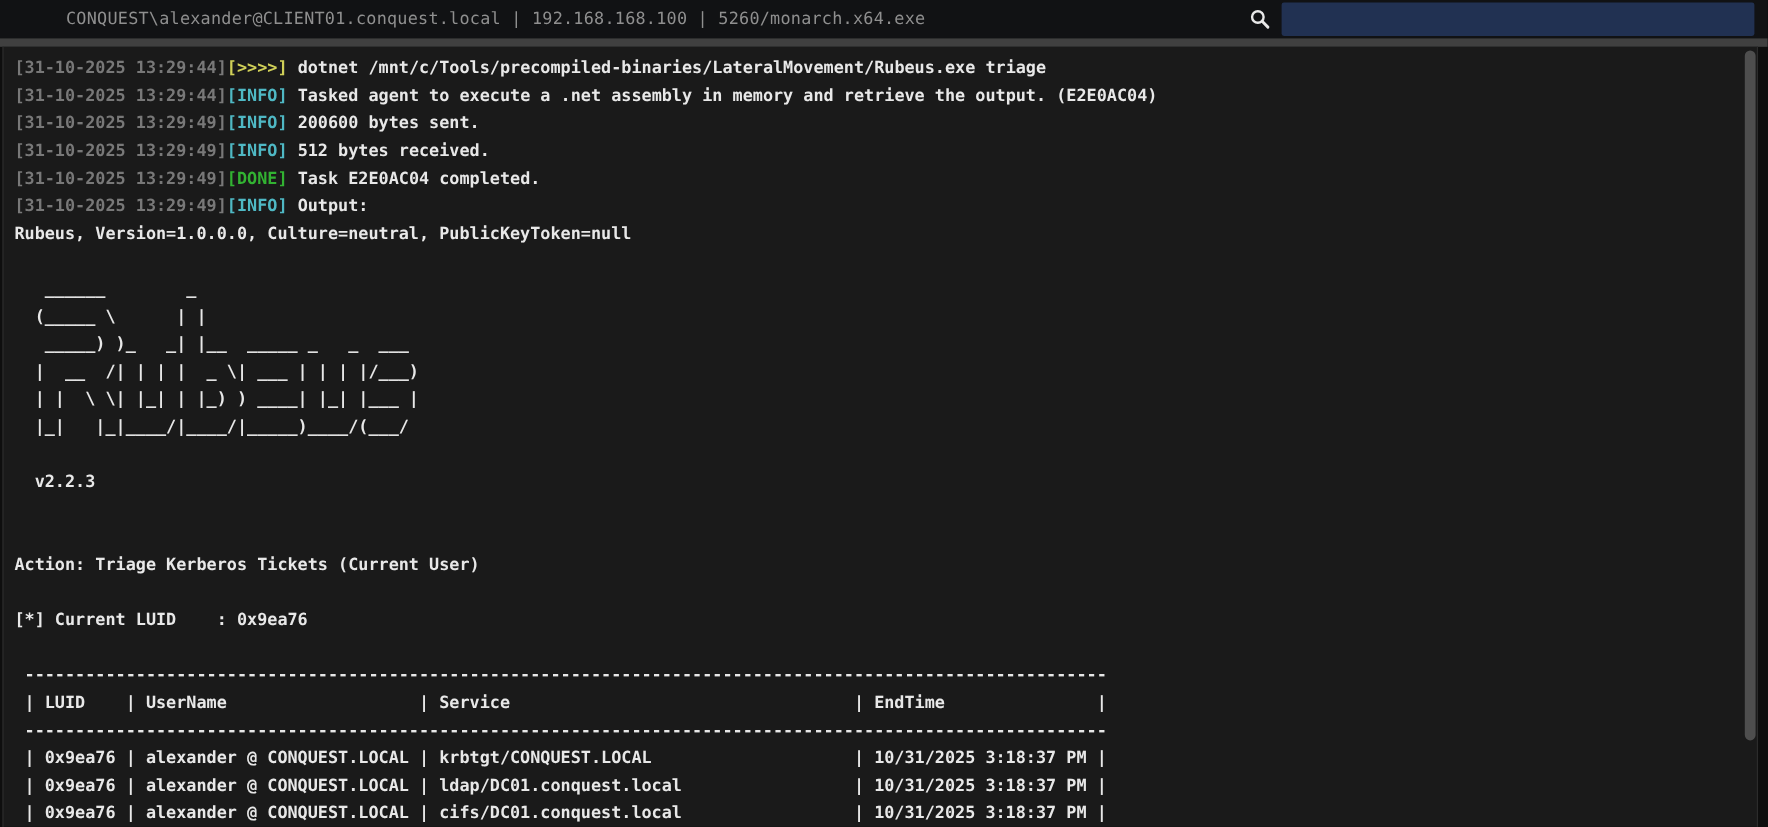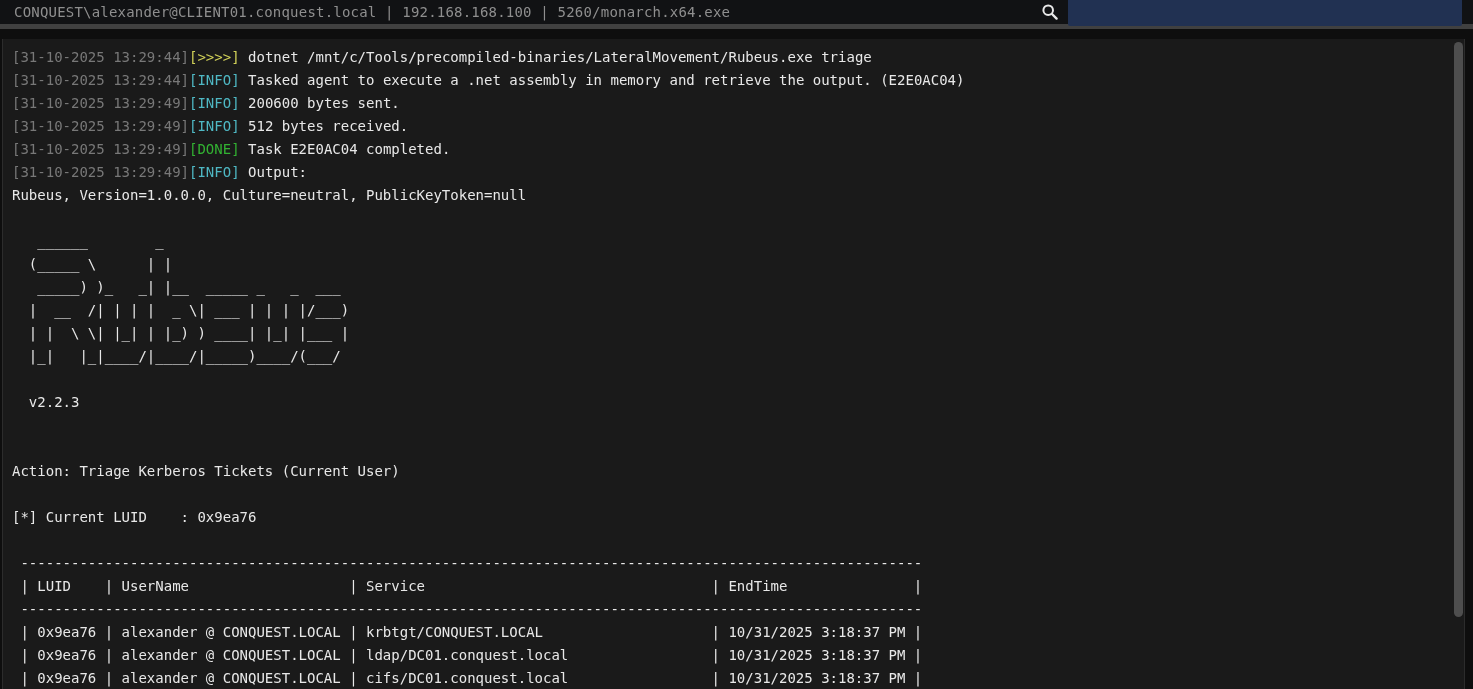--- a/index.html
+++ b/index.html
@@ -1,35 +1,35 @@
 <!DOCTYPE html>
 <html><head>
 <meta charset="utf-8">
 <style>
   * { margin:0; padding:0; box-sizing:border-box; }
   html,body { width:1473px; height:689px; overflow:hidden; background:#0e0e0e;
               font-family:"DejaVu Sans Mono","Liberation Mono",monospace; }
 
-  .topbar { position:absolute; left:0; top:0; width:1473px; height:29px;
-            background:#111214; border-bottom:5px solid #404040;
-            display:flex; align-items:center; }
+  .topbar { position:absolute; left:0; top:0; width:1473px; height:39px;
+            background:#111214; border-bottom:7px solid #404040;
+            display:flex; align-items:center;padding-left:41px; }
   .topbar .context { color:#8f8f8f; font-size:14px; padding-left:14px;
                      white-space:pre; letter-spacing:0.2px; flex:0 0 auto; }
   .topbar .spacer { flex:1 1 auto; }
   .search-icon { width:20px; height:20px; margin-right:8px; flex:0 0 auto;
                  display:flex; align-items:center; justify-content:center; cursor:pointer; }
   .search-input { width:394px; height:28px; margin-right:11px; border:none; outline:none;
                   border-radius:2px; color:#dfe6f2; font-size:14px; padding:0 8px;
                   font-family:inherit; }
 
   .panel { position:absolute; left:2px; top:39px; width:1463px; height:650px;
            background:#1a1a1a; border-left:1px solid #2c2c2c; border-right:1px solid #2c2c2c; }
 
   .term { padding:7px 0 0 9px; font-size:14px; line-height:23px; white-space:pre;
-          overflow:hidden; height:100%; }
+          overflow:hidden; height:100%;font-weight:bold; }
   .term .line { height:23px; white-space:pre; }
 
   .scroll-thumb { position:absolute; left:1454px; top:42px; width:9px; height:575px;
                   background:#4e4e4e; border-radius:5px; cursor:default; }
 </style>
 </head>
 <body>
 
 <div class="topbar">
   <div class="context">CONQUEST\alexander@CLIENT01.conquest.local | 192.168.168.100 | 5260/monarch.x64.exe</div>

